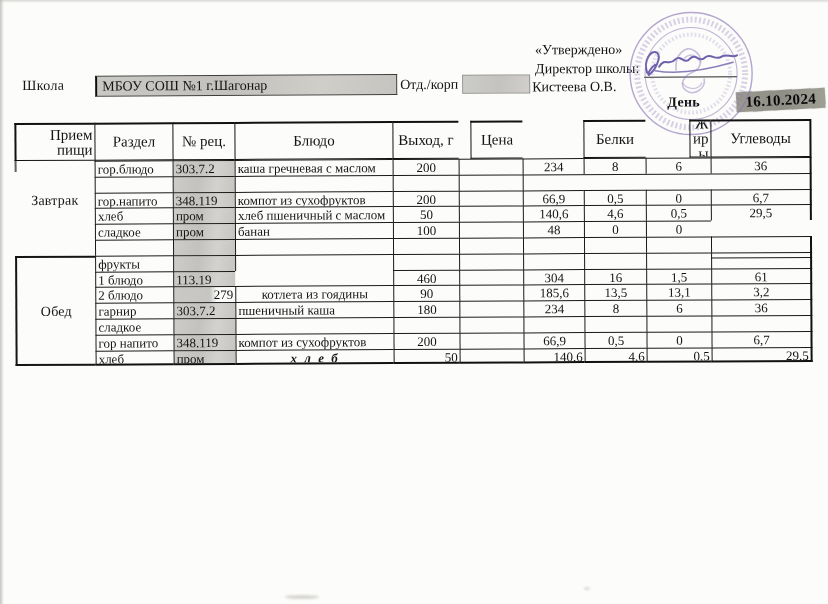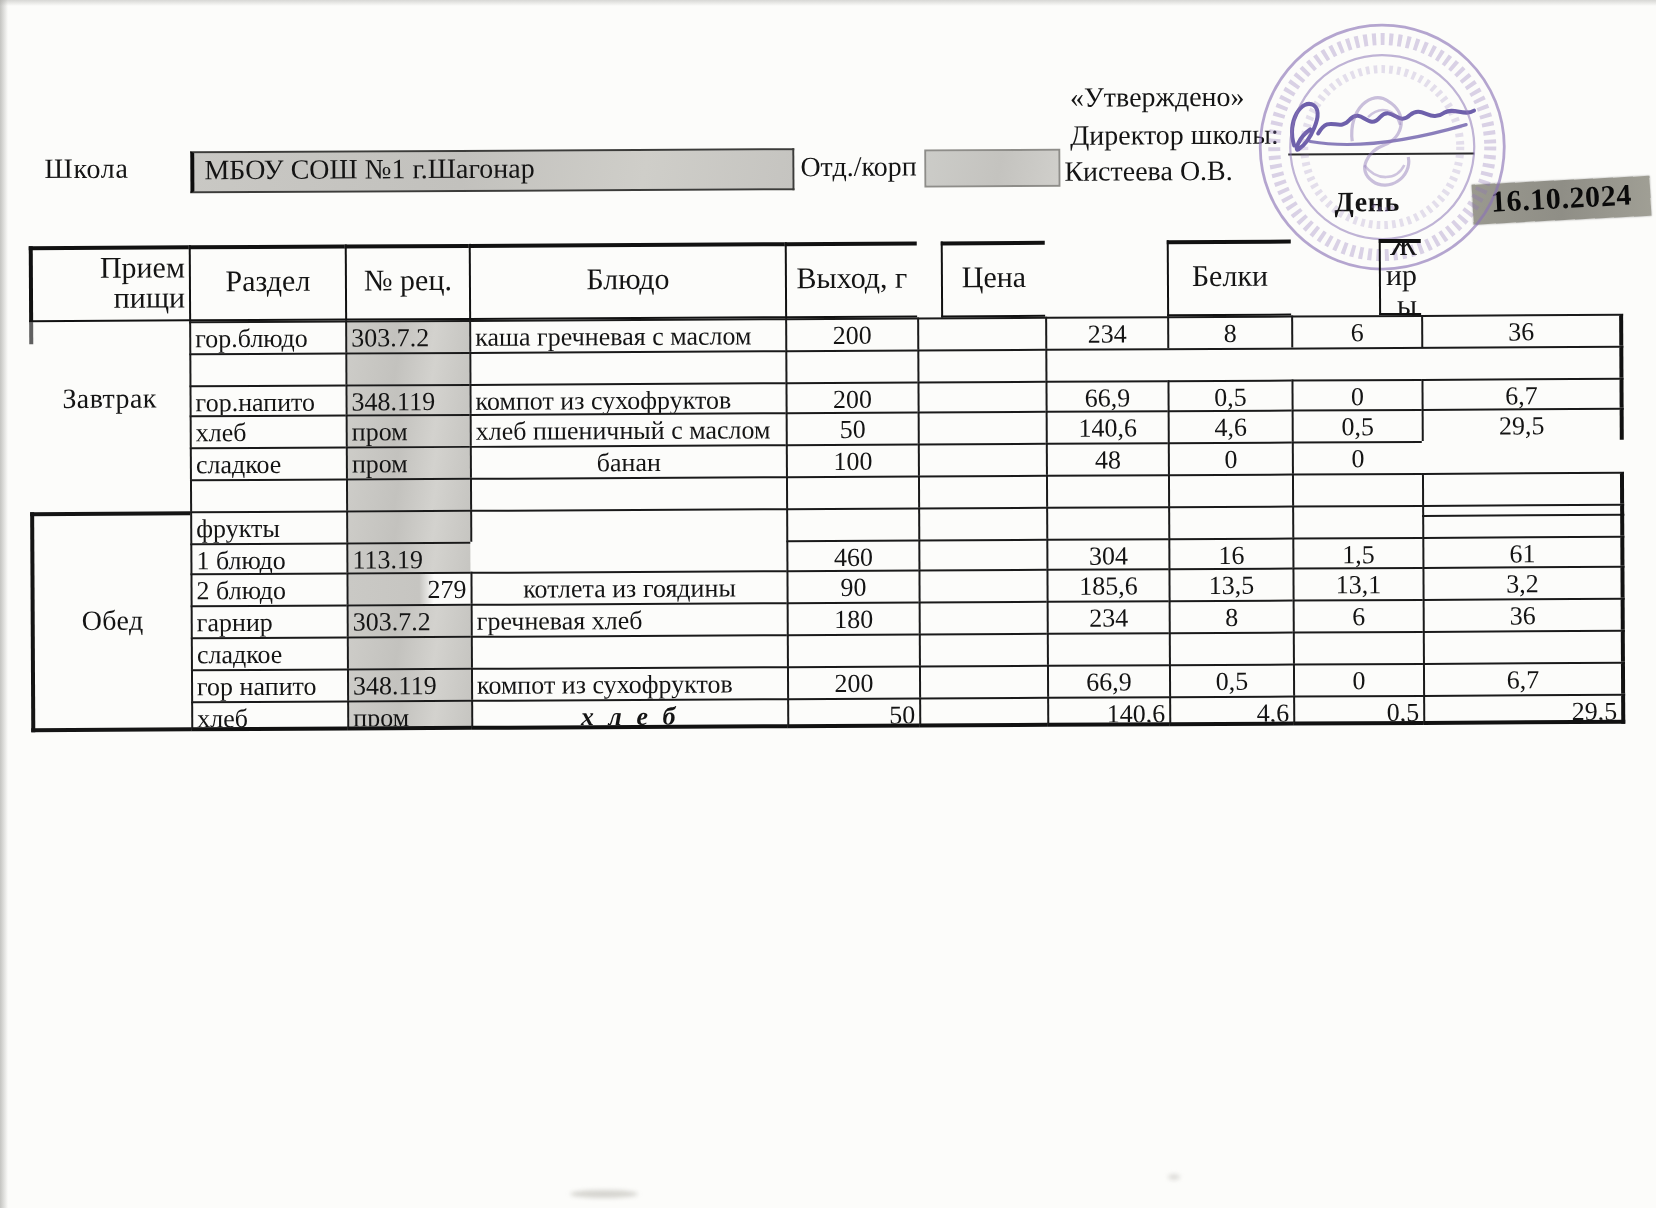--- a/index.html
+++ b/index.html
@@ -136,20 +136,23 @@
         <span>Выход, г</span>
       </div>
       <div class="cell th" style="grid-area: 1 / 6; margin-left: 12px;">
         <span>Цена</span>
       </div>
       <div class="cell th" style="grid-area: 1 / 8;">
         <span>Белки</span>
       </div>
       <div class="cell th" style="grid-area: 1 / 9; margin-left: 44px;">
         <span>Жиры</span>
+      </div>
+      <div class="cell th last-col" style="grid-area: 1 / 10;">
+        <span>Углеводы</span>
       </div>
       <div class="cell section-cell" style="grid-area: 2 / 1 / 7;">
         <span>Завтрак</span>
       </div>
       <div class="cell section-cell boxed" style="grid-area: 8 / 1 / 15;">
         <span>Обед</span>
       </div>
       <div class="cell tl" style="grid-area: 2 / 2;"><span>гор.блюдо</span></div>
       <div class="cell tl gray" style="grid-area: 2 / 3;"><span>303.7.2</span></div>
       <div class="cell tl" style="grid-area: 2 / 4;"><span>каша гречневая с маслом</span></div>
@@ -178,21 +181,21 @@
       <div class="cell tl gray" style="grid-area: 5 / 3;"><span>пром</span></div>
       <div class="cell tl" style="grid-area: 5 / 4;"><span>хлеб пшеничный с маслом</span></div>
       <div class="cell tc" style="grid-area: 5 / 5;"><span>50</span></div>
       <div class="cell tc" style="grid-area: 5 / 6;"></div>
       <div class="cell tc" style="grid-area: 5 / 7;"><span>140,6</span></div>
       <div class="cell tc" style="grid-area: 5 / 8;"><span>4,6</span></div>
       <div class="cell tc" style="grid-area: 5 / 9;"><span>0,5</span></div>
       <div class="cell tc last-col" style="grid-area: 5 / 10;"><span>29,5</span></div>
       <div class="cell tl" style="grid-area: 6 / 2;"><span>сладкое</span></div>
       <div class="cell tl gray" style="grid-area: 6 / 3;"><span>пром</span></div>
-      <div class="cell tl" style="grid-area: 6 / 4; text-align: center;"><span>банан</span></div>
+      <div class="cell tl" style="grid-area: 6 / 4;"><span>банан</span></div>
       <div class="cell tc" style="grid-area: 6 / 5;"><span>100</span></div>
       <div class="cell tc" style="grid-area: 6 / 6;"></div>
       <div class="cell tc" style="grid-area: 6 / 7;"><span>48</span></div>
       <div class="cell tc" style="grid-area: 6 / 8;"><span>0</span></div>
       <div class="cell tc" style="grid-area: 6 / 9;"><span>0</span></div>
       <div class="cell tc last-col" style="grid-area: 6 / 10; margin-top: 37px;"><span>20</span></div>
       <div class="cell tl" style="grid-area: 7 / 2;"></div>
       <div class="cell tl gray" style="grid-area: 7 / 3;"></div>
       <div class="cell tl" style="grid-area: 7 / 4;"></div>
       <div class="cell tc" style="grid-area: 7 / 5;"></div>
@@ -222,21 +225,21 @@
       <div class="cell tl gray-partial tr" style="grid-area: 10 / 3;"><span>279</span></div>
       <div class="cell tl" style="grid-area: 10 / 4; text-align: center;"><span>котлета из гоядины</span></div>
       <div class="cell tc" style="grid-area: 10 / 5;"><span>90</span></div>
       <div class="cell tc" style="grid-area: 10 / 6;"></div>
       <div class="cell tc" style="grid-area: 10 / 7;"><span>185,6</span></div>
       <div class="cell tc" style="grid-area: 10 / 8;"><span>13,5</span></div>
       <div class="cell tc" style="grid-area: 10 / 9;"><span>13,1</span></div>
       <div class="cell tc last-col" style="grid-area: 10 / 10;"><span>3,2</span></div>
       <div class="cell tl" style="grid-area: 11 / 2;"><span>гарнир</span></div>
       <div class="cell tl gray" style="grid-area: 11 / 3;"><span>303.7.2</span></div>
-      <div class="cell tl" style="grid-area: 11 / 4;"><span>гречневая хлеб</span></div>
+      <div class="cell tl" style="grid-area: 11 / 4;"><span>пшеничный каша</span></div>
       <div class="cell tc" style="grid-area: 11 / 5;"><span>180</span></div>
       <div class="cell tc" style="grid-area: 11 / 6;"></div>
       <div class="cell tc" style="grid-area: 11 / 7;"><span>234</span></div>
       <div class="cell tc" style="grid-area: 11 / 8;"><span>8</span></div>
       <div class="cell tc" style="grid-area: 11 / 9;"><span>6</span></div>
       <div class="cell tc last-col" style="grid-area: 11 / 10;"><span>36</span></div>
       <div class="cell tl" style="grid-area: 12 / 2;"><span>сладкое</span></div>
       <div class="cell tl gray" style="grid-area: 12 / 3;"></div>
       <div class="cell tl" style="grid-area: 12 / 4;"></div>
       <div class="cell tc" style="grid-area: 12 / 5;"></div>

